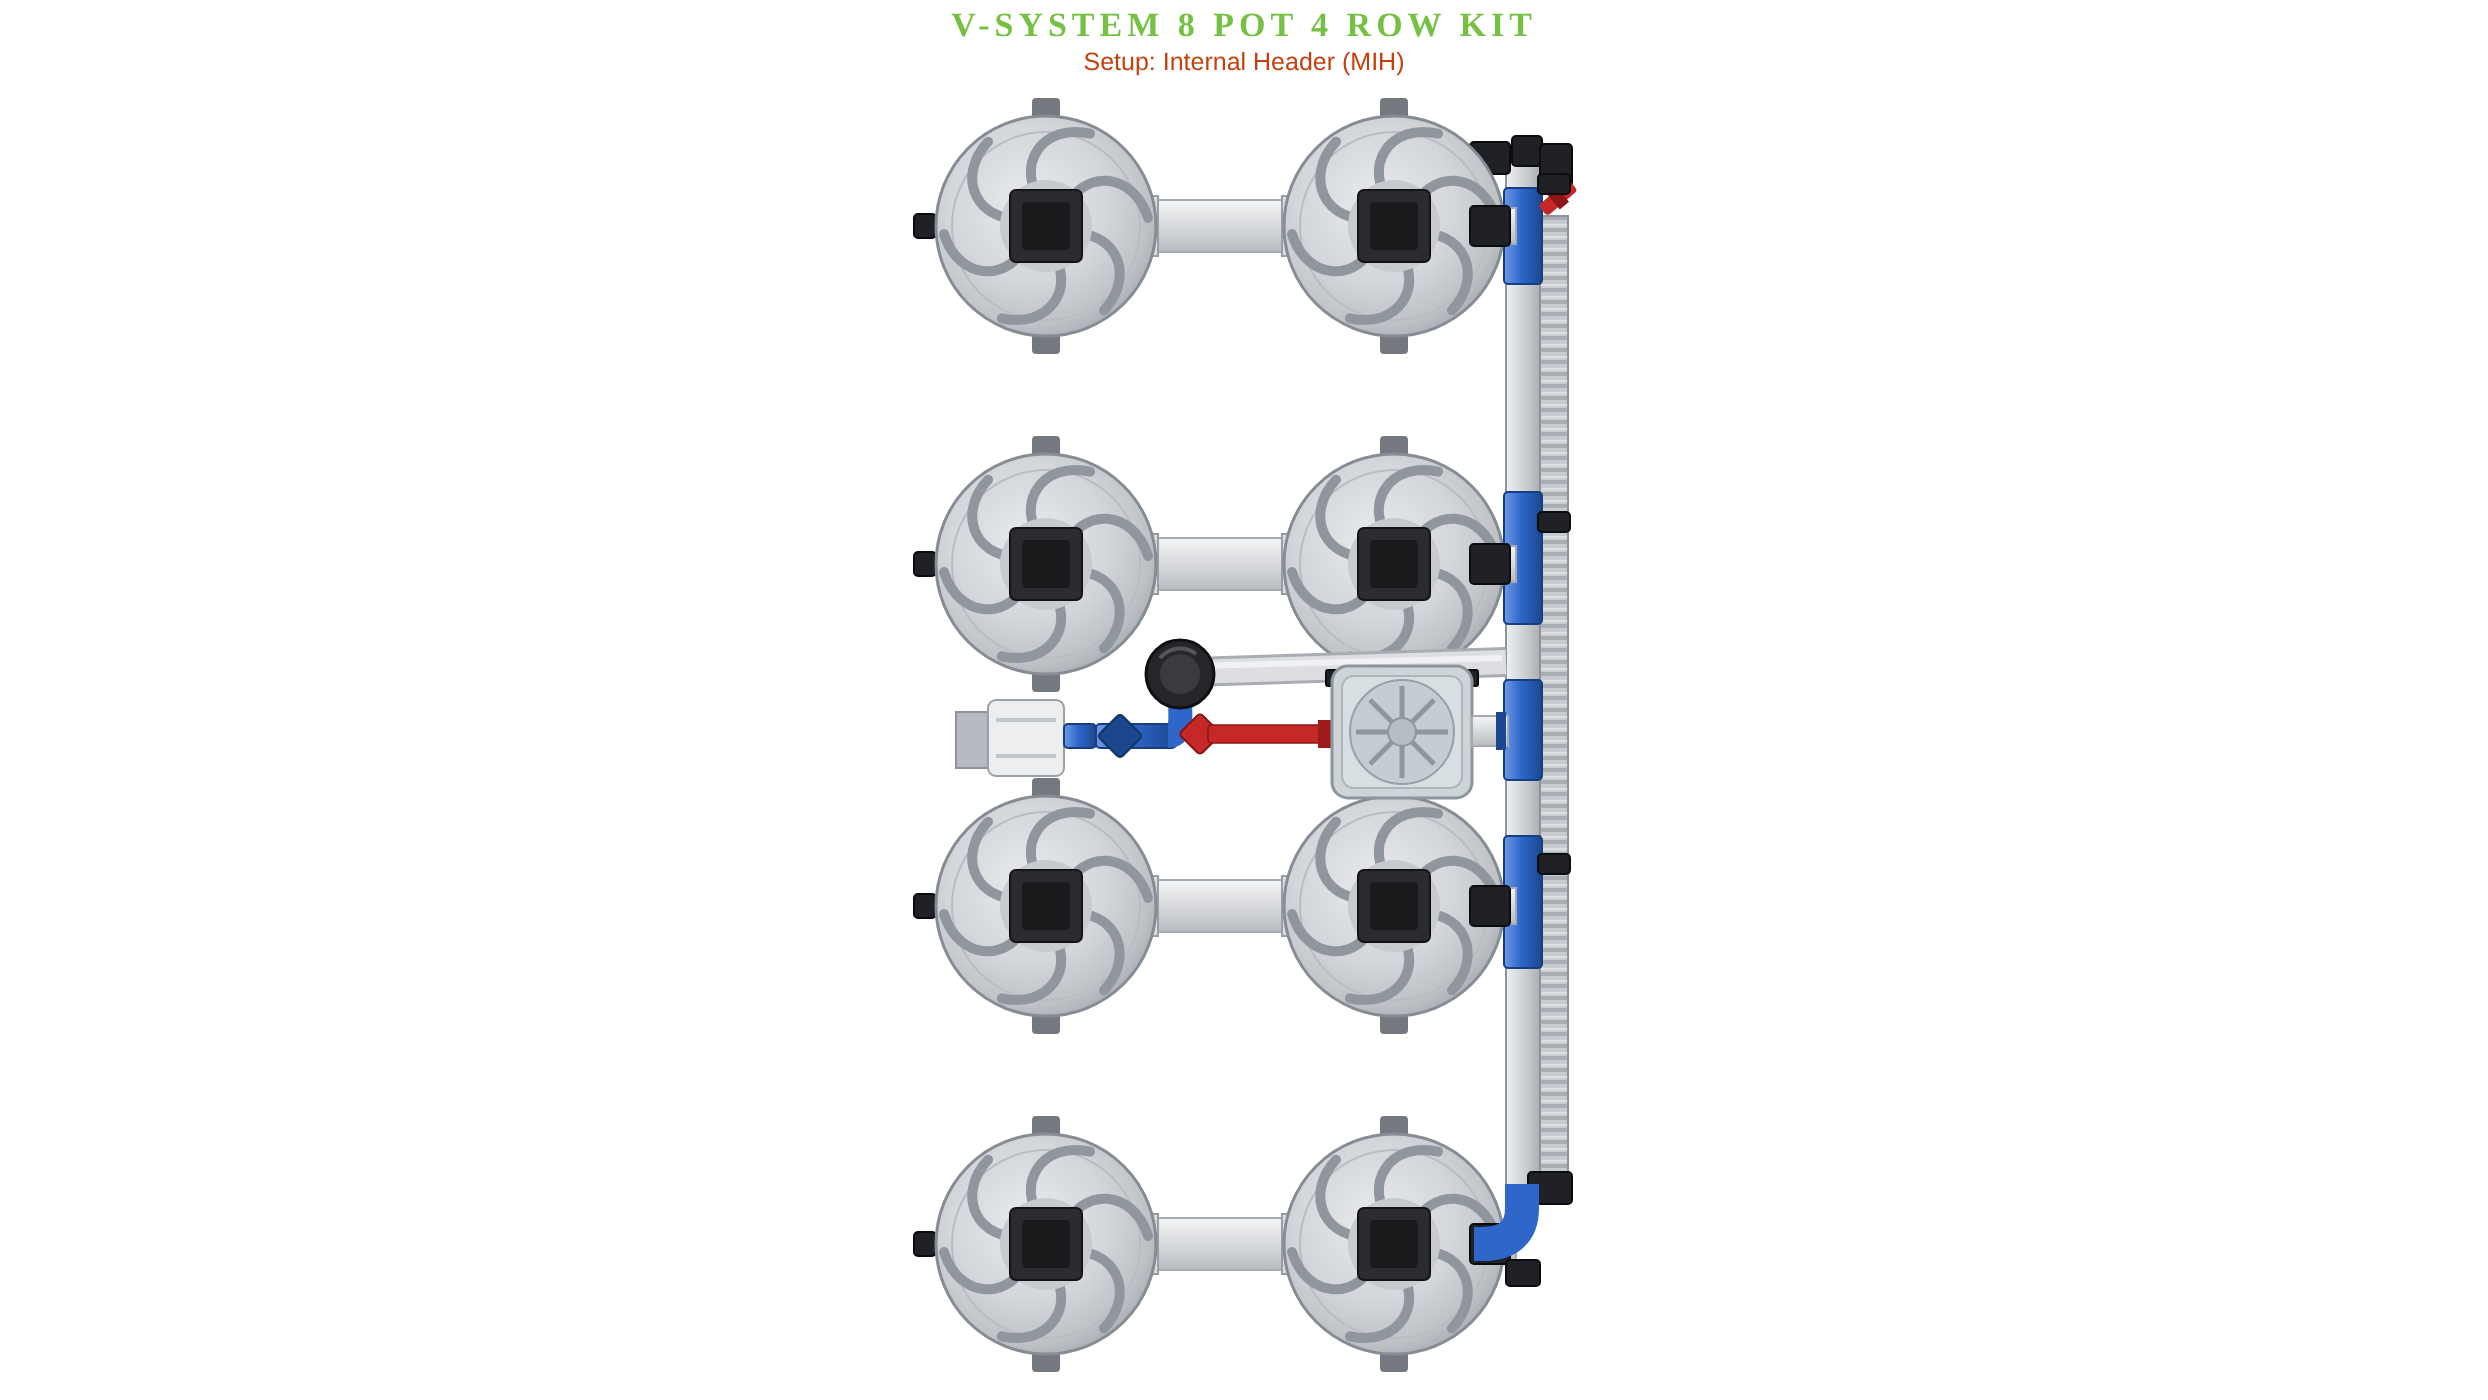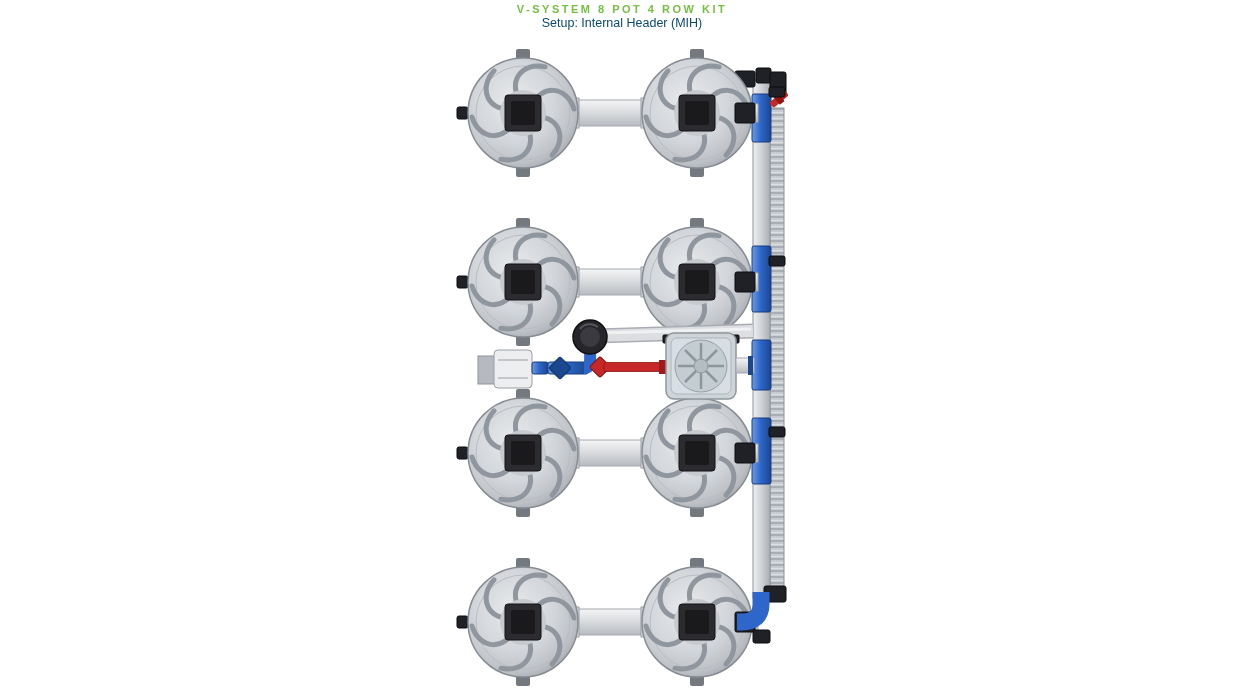--- a/index.html
+++ b/index.html
@@ -1,24 +1,25 @@
 <!DOCTYPE html>
 <html style="--title_green: #76c043; --manifold_blue: #2e66c9; --blue_dark: #1b478f; --valve_red: #c62828; --fitting_black: #202126; --pot_body: #cdd0d4; --lid_black: #232327; --pipe_gray: #dcdee1; --reservoir_gray: #cfd8db; --corrugated_gray: #c0c4c9;"><head>
 <meta charset="utf-8">
 <style>
   html,body{margin:0;padding:0;background:#ffffff;}
   body{width:1244px;height:700px;overflow:hidden;font-family:"Liberation Sans",sans-serif;}
   .stage{position:relative;width:1244px;height:700px;background:#fff;}
   header{position:absolute;top:3px;left:0;width:100%;text-align:center;z-index:2;}
   h1.title{
-    margin:0;font-size:11px;font-weight:700;letter-spacing:2.5px;
+    margin:0;font-size:17px;font-weight:700;letter-spacing:2.5px;
     color:var(--title_green,#76c043);
     text-transform:uppercase;
+    font-family:Liberation Serif, serif;
   }
-  .subtitle{font-size:12.5px;color:#0c4a6e;margin-top:1px;font-weight:400;}
+  .subtitle{font-size:12.5px;color:#c2410c;margin-top:1px;font-weight:400;}
   svg.diagram{position:absolute;top:0;left:0;}
 </style>
 </head>
 <body>
 
 <div class="stage">
 
   <header>
     <h1 class="title">V-SYSTEM 8 POT 4 ROW KIT</h1>
     <div class="subtitle">Setup: Internal Header (MIH)</div>

